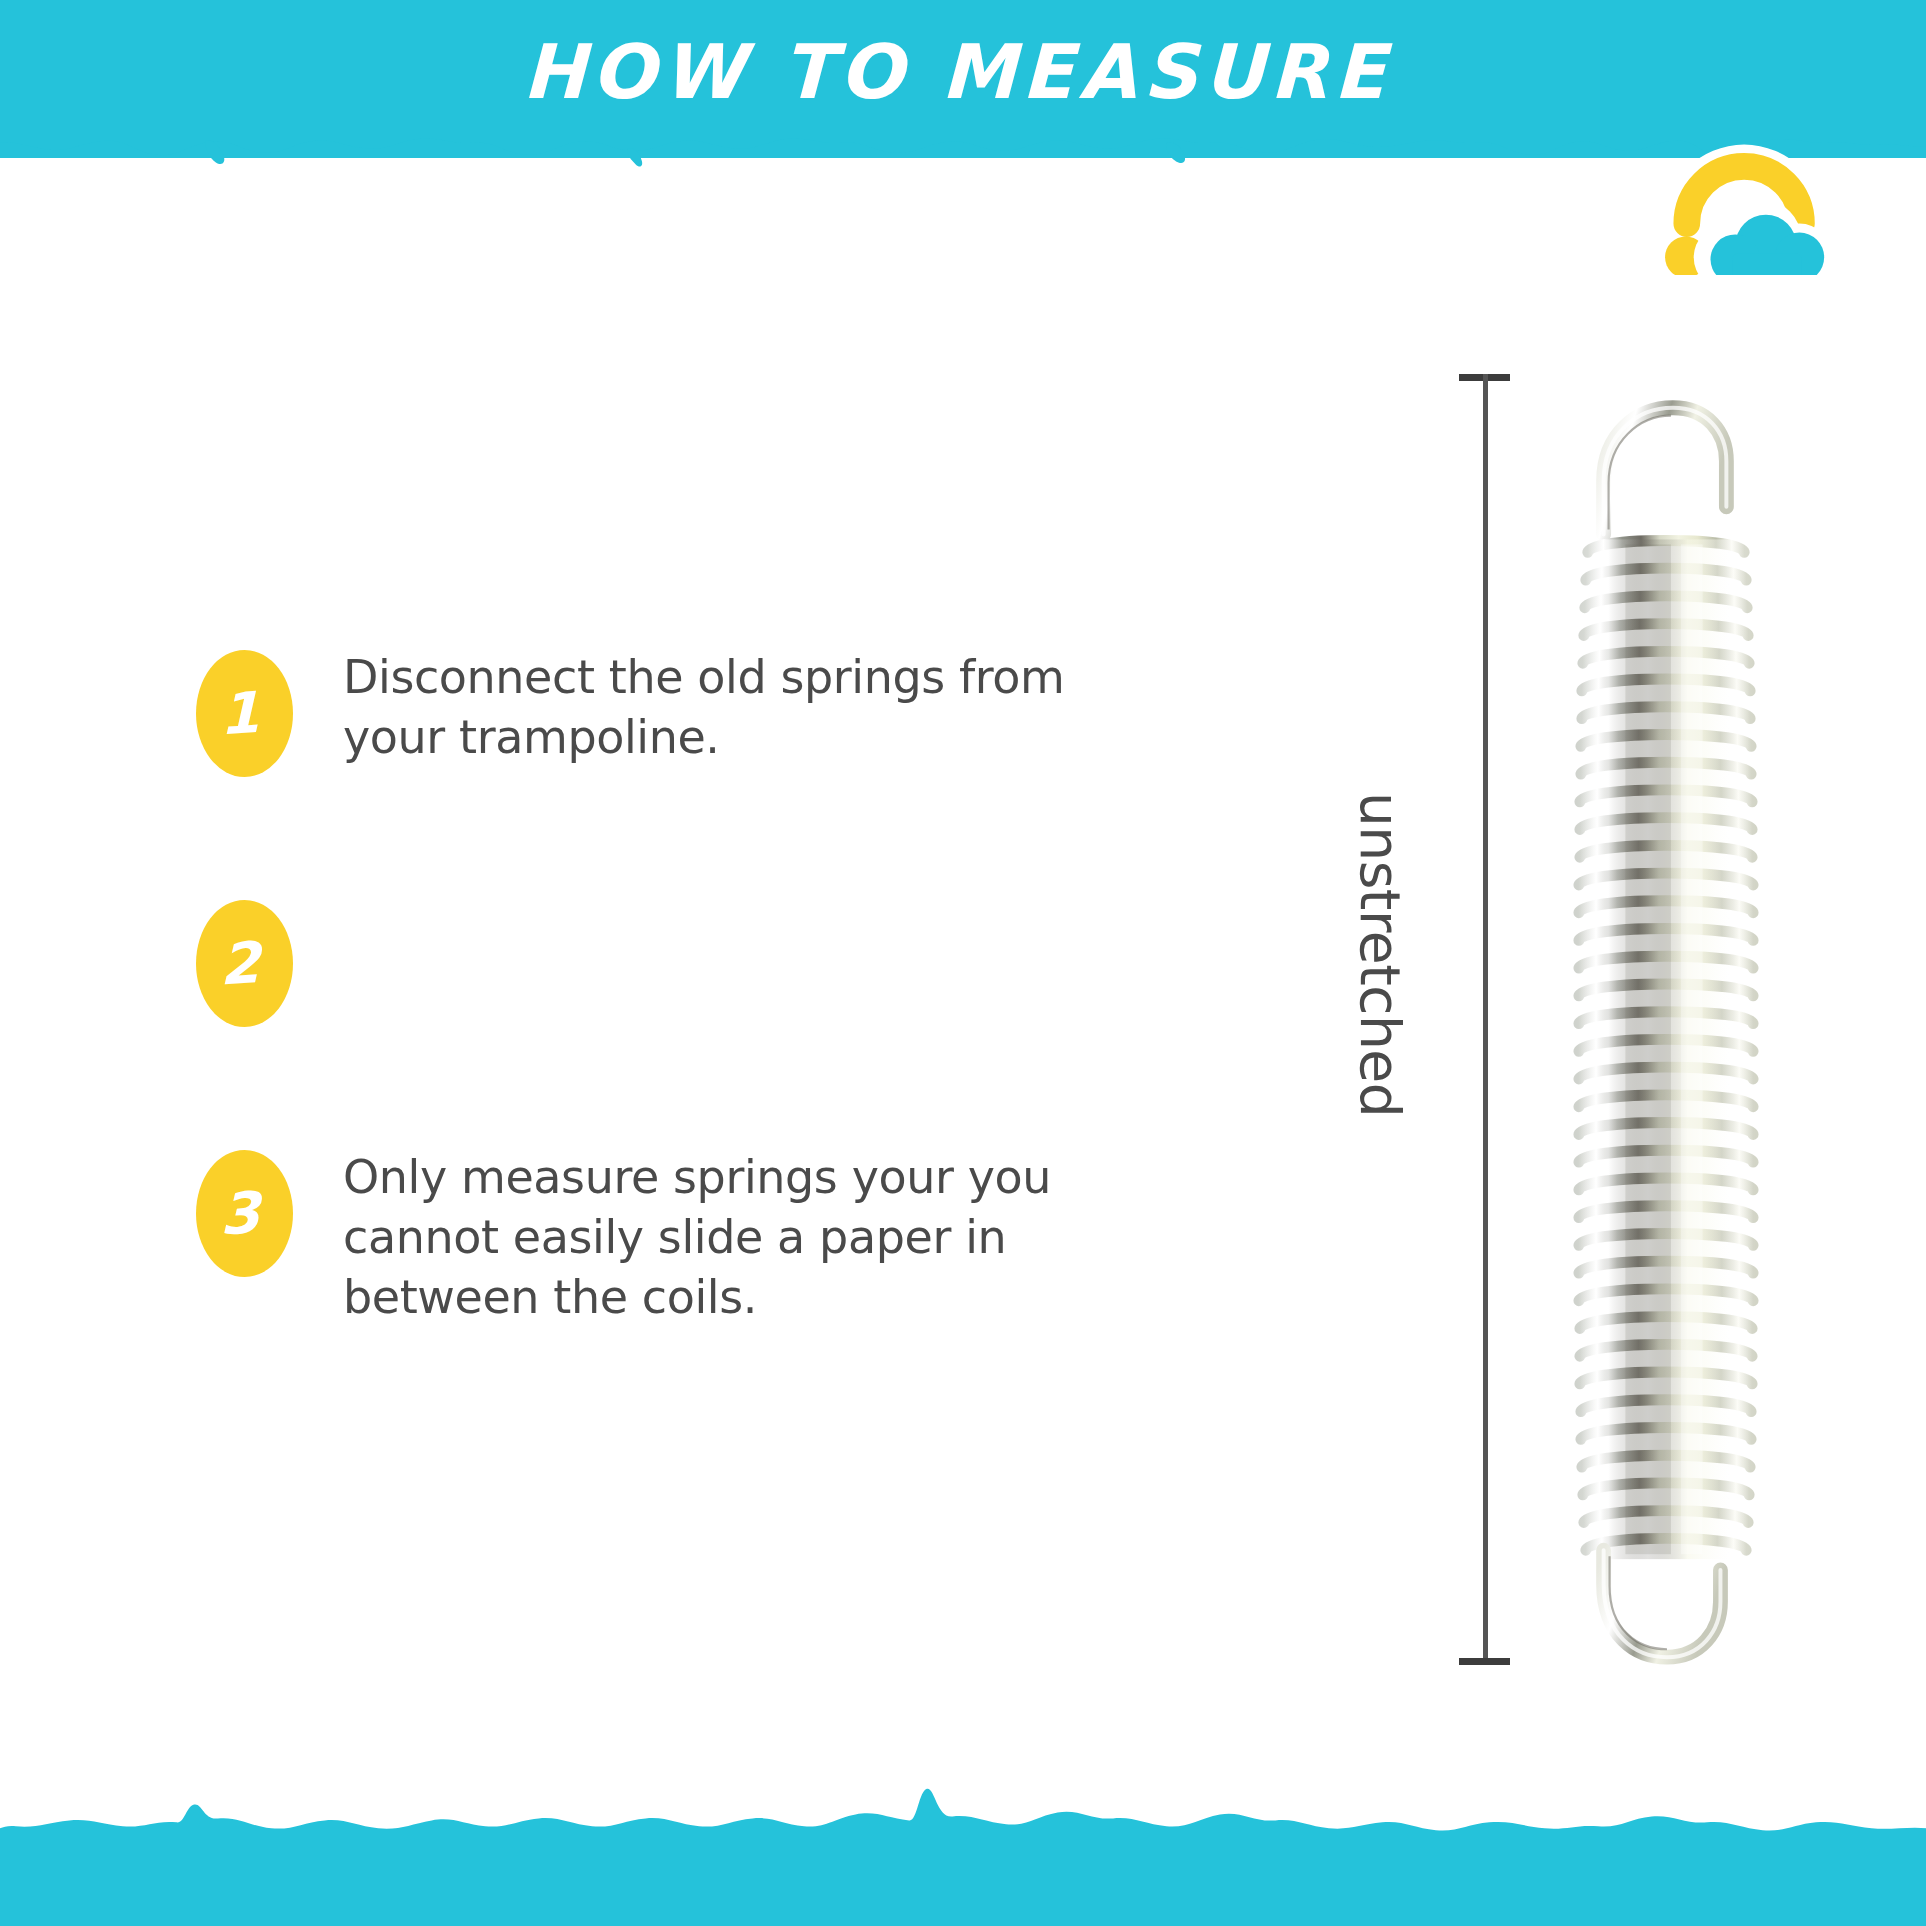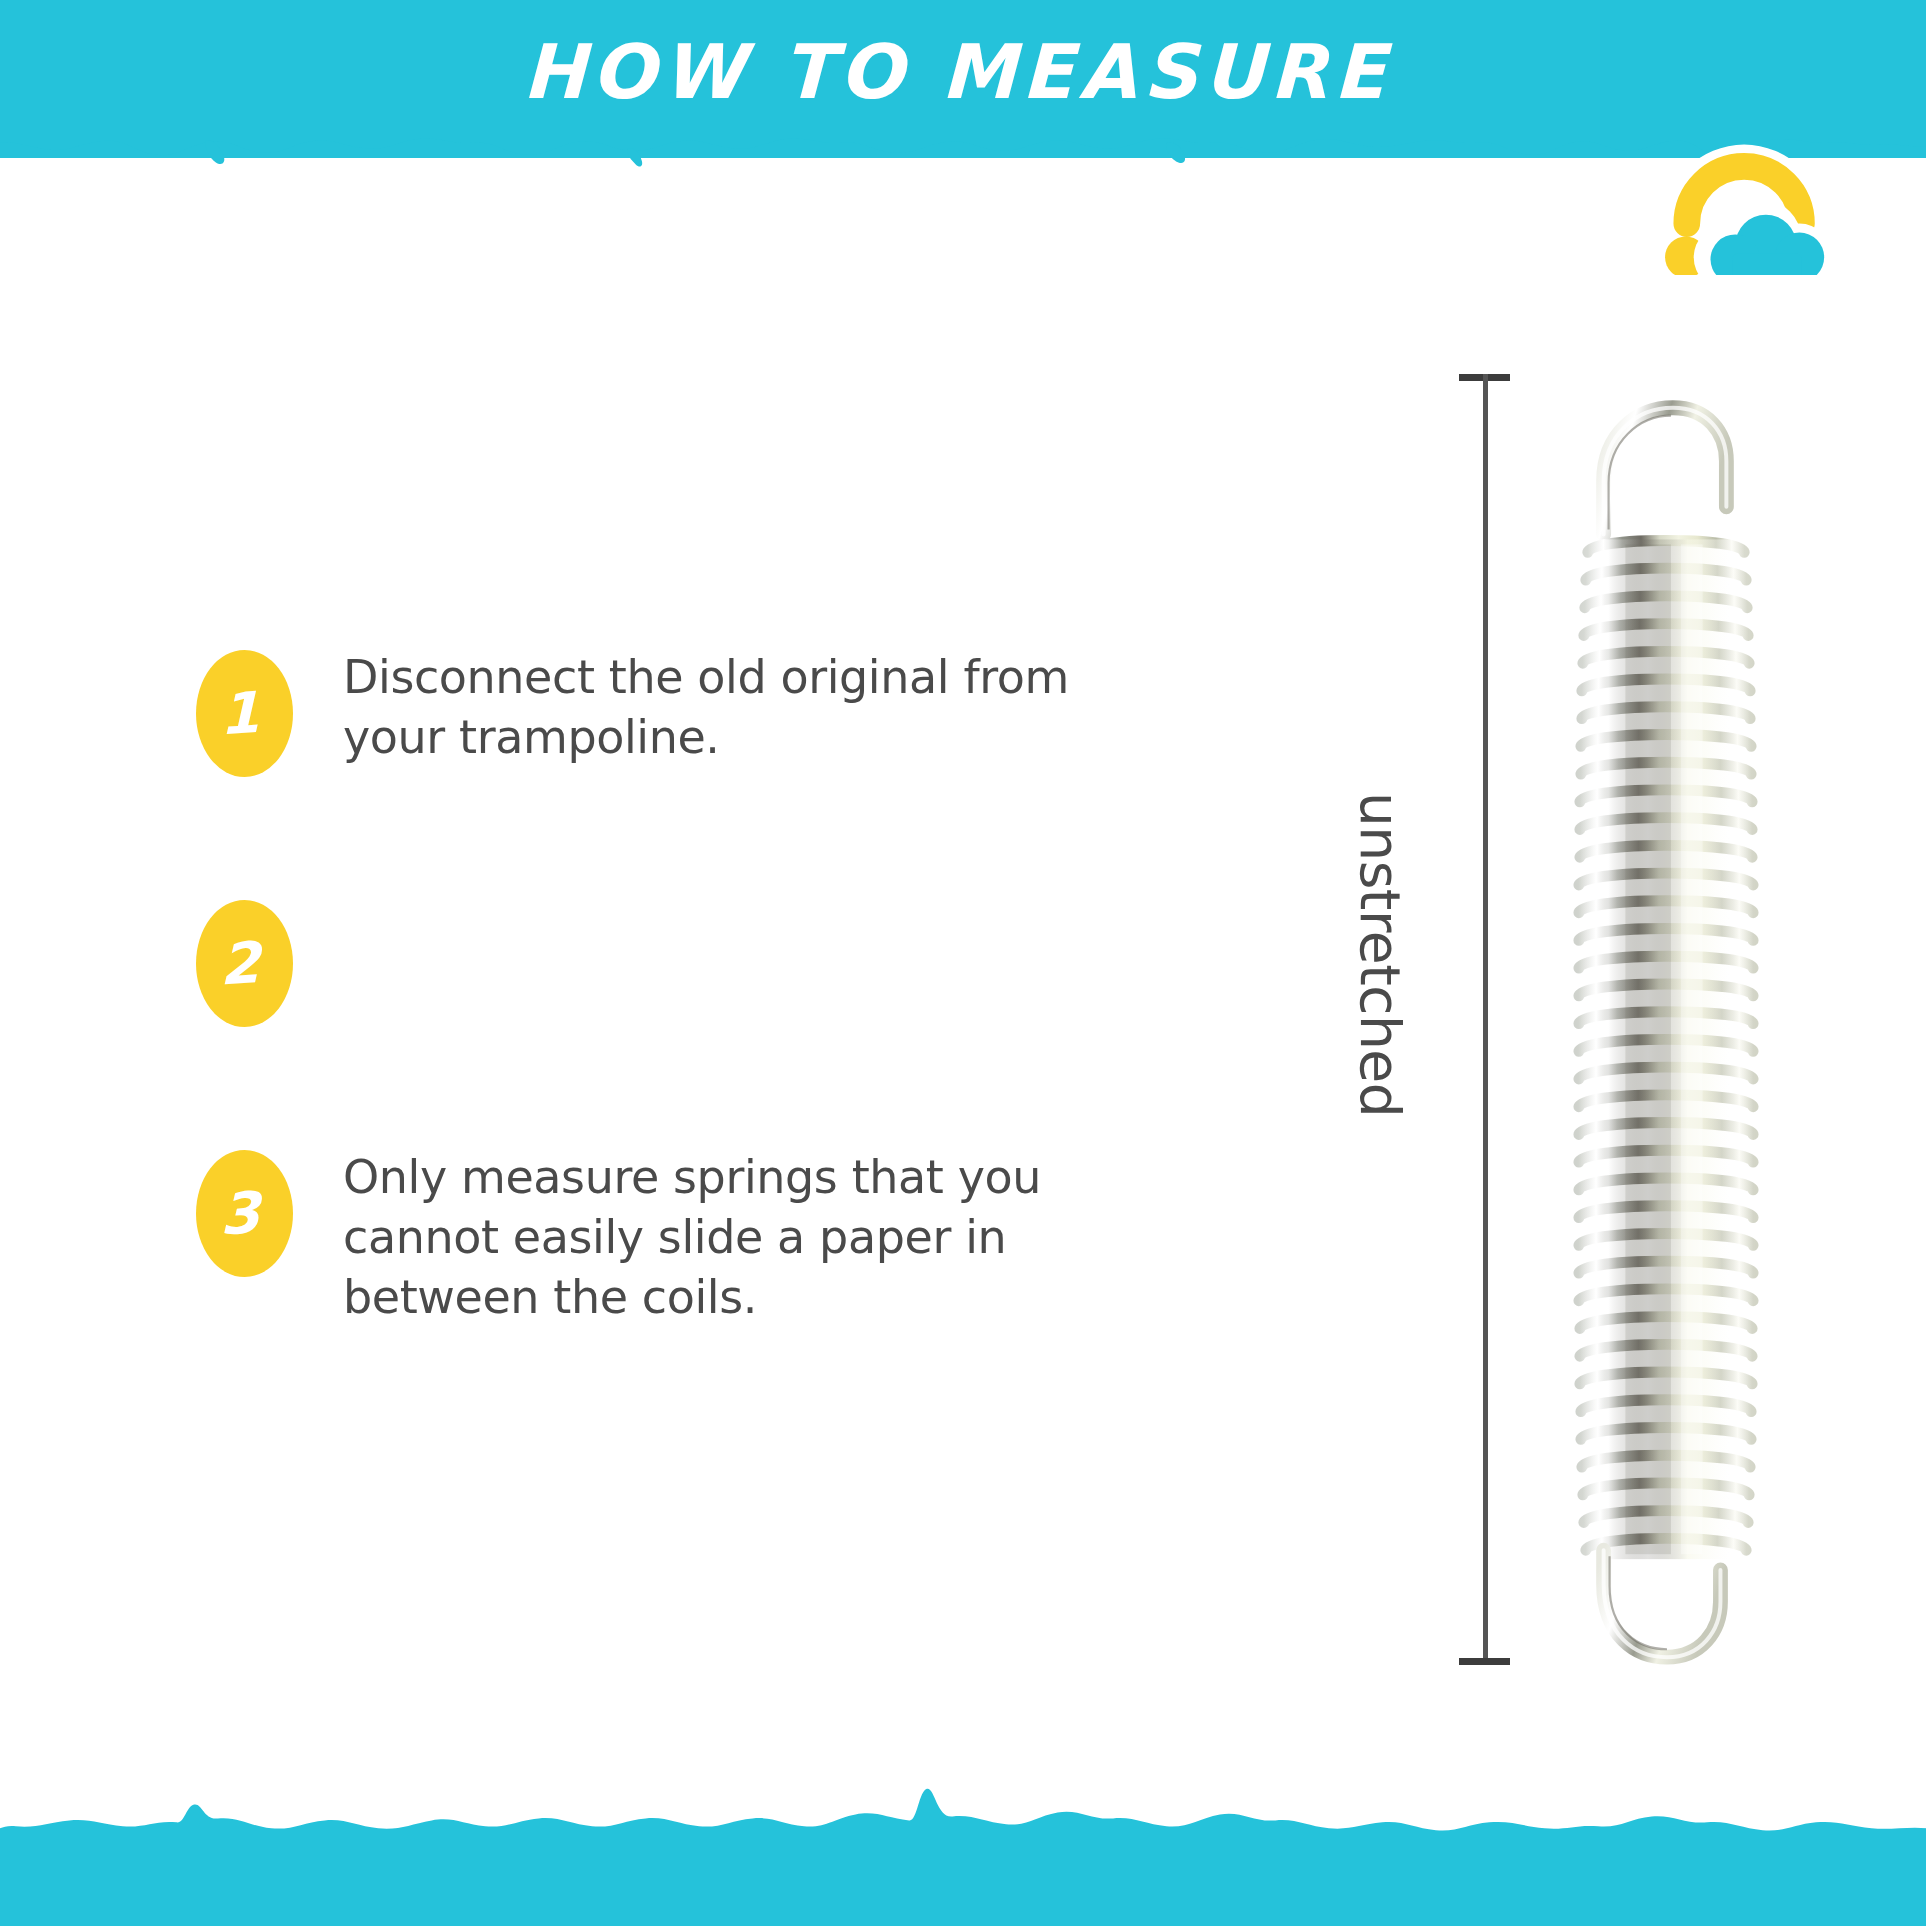--- a/index.html
+++ b/index.html
@@ -201,34 +201,34 @@
       </g>
     </svg>
   </div>
 
   <div class="steps">
 
     <div class="step">
       <div class="step-badge">
         <span class="step-num">1</span>
       </div>
-      <div class="step-text">Disconnect the old original from your trampoline.</div>
+      <div class="step-text">Disconnect the old springs from your trampoline.</div>
     </div>
 
     <div class="step">
       <div class="step-badge">
         <span class="step-num">2</span>
       </div>
     </div>
 
     <div class="step">
       <div class="step-badge">
         <span class="step-num">3</span>
       </div>
-      <div class="step-text">Only measure springs that you cannot easily slide a paper in between the coils.</div>
+      <div class="step-text">Only measure springs your you cannot easily slide a paper in between the coils.</div>
     </div>
 
   </div>
 
   <div class="measure-line">
     <div class="cap top"></div>
     <div class="rule"></div>
     <div class="cap bot"></div>
   </div>
 

